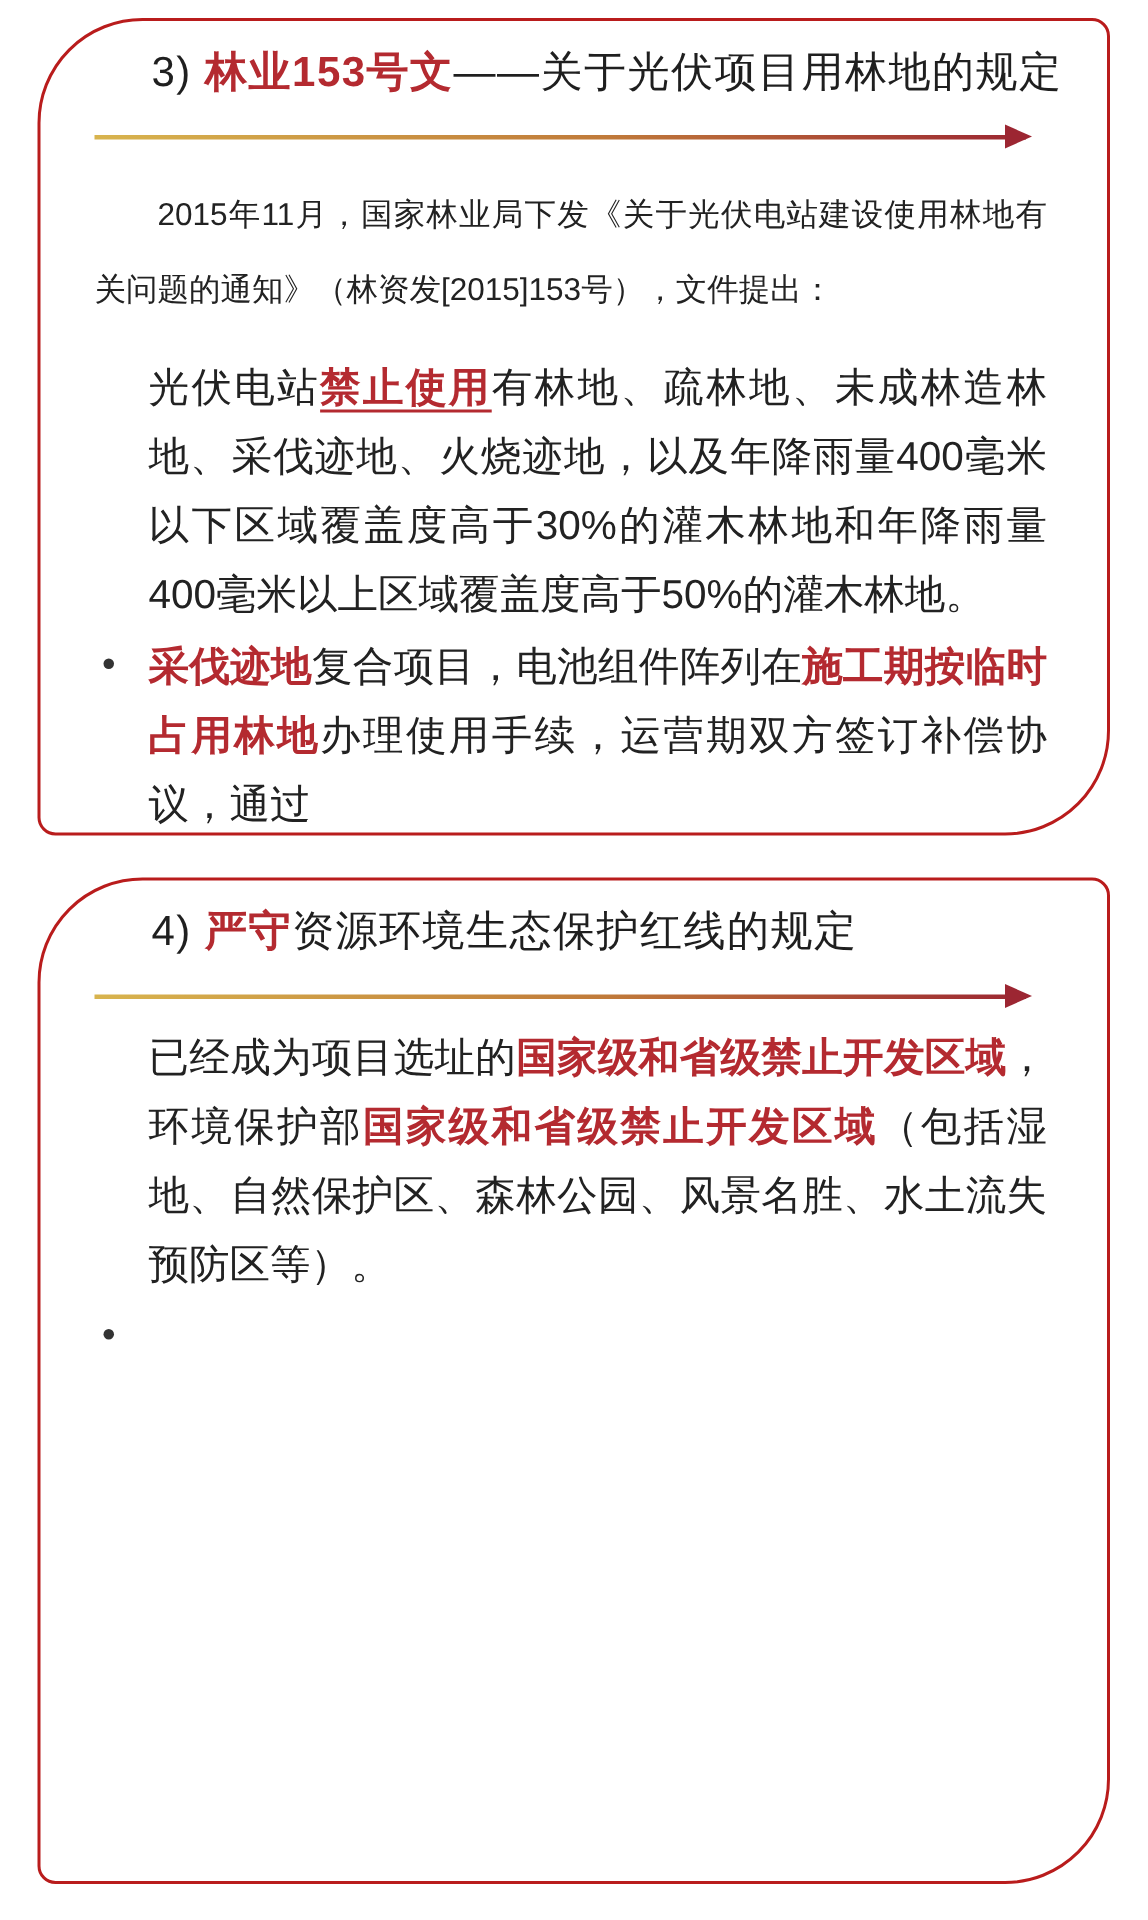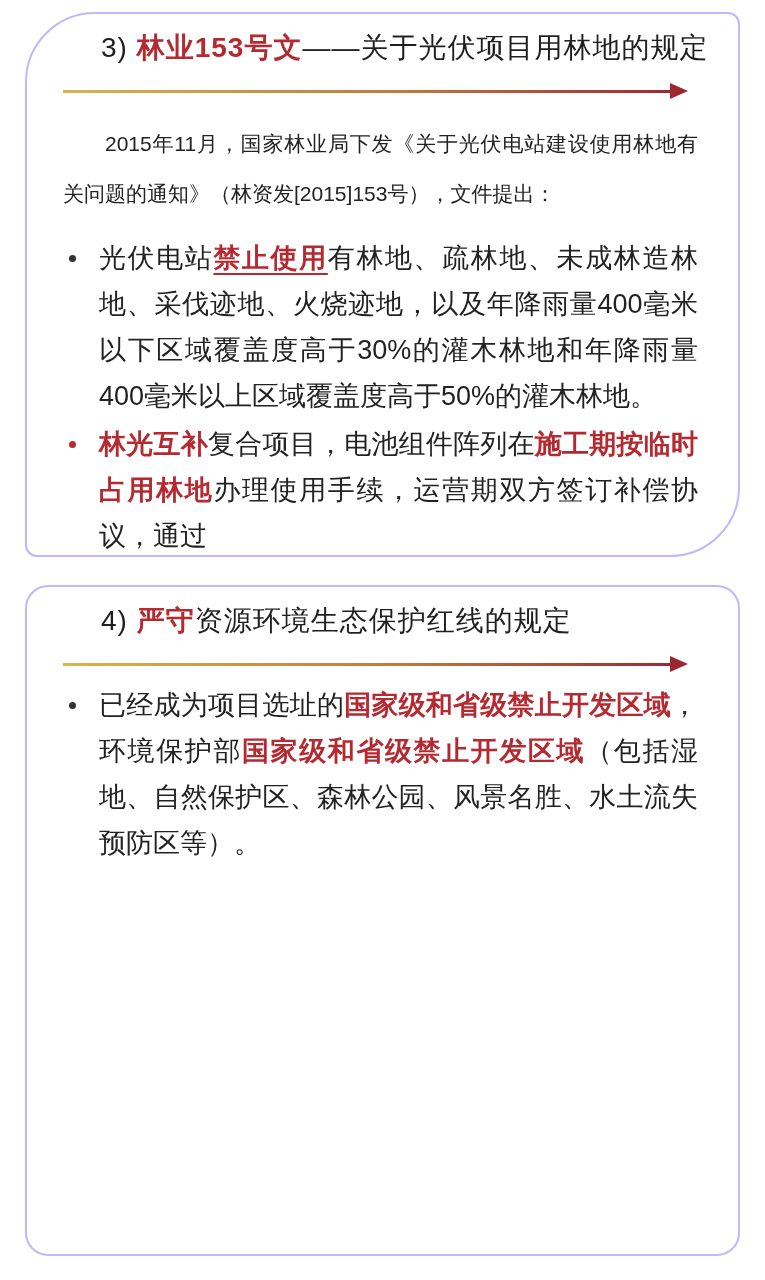--- a/index.html
+++ b/index.html
@@ -4,27 +4,27 @@
 <style>
   html, body { margin: 0; padding: 0; background: #ffffff; }
   body {
     width: 765px; height: 1280px; position: relative;
     font-family: "Liberation Sans", "DejaVu Sans", sans-serif;
     color: #1f1f1f;
   }
   .panel {
     position: absolute; left: 25px; width: 715px; box-sizing: border-box;
     background: #ffffff;
-    border: 2px solid #c4b5fd;
+    border: 2px solid #b91c1c;
     border-radius: 70px 12px 70px 12px;
     padding: 16px 40px 8px 36px;
     overflow: hidden;
   }
   #panel-1 { top: 12px;  height: 545px; }
-  #panel-2 { top: 585px; height: 671px; border-radius: 23px; }
+  #panel-2 { top: 585px; height: 671px; }
 
   .section-title {
     font-size: 28px; line-height: 36px; letter-spacing: 1px;
     margin-left: 38px; color: #1f1f1f; white-space: nowrap;
   }
   .seg-plain { color: inherit; }
   .seg-red { color: #b42a30; font-weight: bold; }
   .seg-red-underline {
     color: #b42a30; font-weight: bold;
     text-decoration: underline; text-decoration-color: #b42a30;
@@ -40,21 +40,21 @@
     border-left: 18px solid #9c2632;
     border-top: 8.5px solid transparent;
     border-bottom: 8.5px solid transparent;
   }
 
   .para {
     font-size: 21px; line-height: 50px; text-align: justify;
     text-indent: 2em; margin-top: 26px; color: #222222;
   }
   .bullets { margin-top: 16px; }
-  .bullet { display: flex; font-size: 27px; line-height: 46px; color: #222222; }
+  .bullet { display: flex; font-size: 27px; line-height: 46px; color: #222222; align-items: flex-end; }
   .bullet + .bullet { margin-top: 2px; }
   .dot { flex: 0 0 36px; position: relative; }
   .dot::after {
     content: ""; position: absolute; left: 6px; top: 20px;
     width: 7px; height: 7px; border-radius: 50%; background: #333333;
   }
   .dot.dot-red::after { background: #b42a30; }
   .bullet-text { flex: 1; text-align: justify; }
 </style>
 </head>
@@ -66,21 +66,21 @@
     <span class="arrow-head"></span>
   </div>
   <div class="para"><span class="seg-plain">2015年11月，国家林业局下发《关于光伏电站建设使用林地有关问题的通知》（林资发[2015]153号），文件提出：</span></div>
   <div class="bullets">
     <div class="bullet">
       <span class="dot"></span>
       <span class="bullet-text"><span class="seg-plain">光伏电站</span><span class="seg-red-underline">禁止使用</span><span class="seg-plain">有林地、疏林地、未成林造林地、采伐迹地、火烧迹地，以及年降雨量400毫米以下区域覆盖度高于30%的灌木林地和年降雨量400毫米以上区域覆盖度高于50%的灌木林地。</span></span>
     </div>
     <div class="bullet">
       <span class="dot dot-red"></span>
-      <span class="bullet-text"><span class="seg-red">林光互补</span><span class="seg-plain">复合项目，电池组件阵列在</span><span class="seg-red">施工期按临时占用林地</span><span class="seg-plain">办理使用手续，运营期双方签订补偿协议，通过</span></span>
+      <span class="bullet-text"><span class="seg-red">采伐迹地</span><span class="seg-plain">复合项目，电池组件阵列在</span><span class="seg-red">施工期按临时占用林地</span><span class="seg-plain">办理使用手续，运营期双方签订补偿协议，通过</span></span>
     </div>
   </div>
 </div>
 
 <div class="panel" id="panel-2">
   <div class="section-title"><span class="seg-plain">4) </span><span class="seg-red">严守</span><span class="seg-plain">资源环境生态保护红线的规定</span></div>
   <div class="arrow-line">
     <span class="arrow-head"></span>
   </div>
   <div class="bullets">

